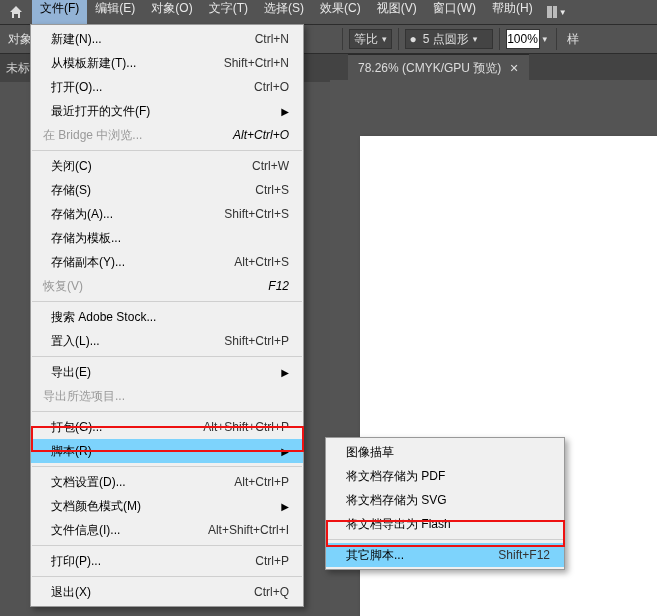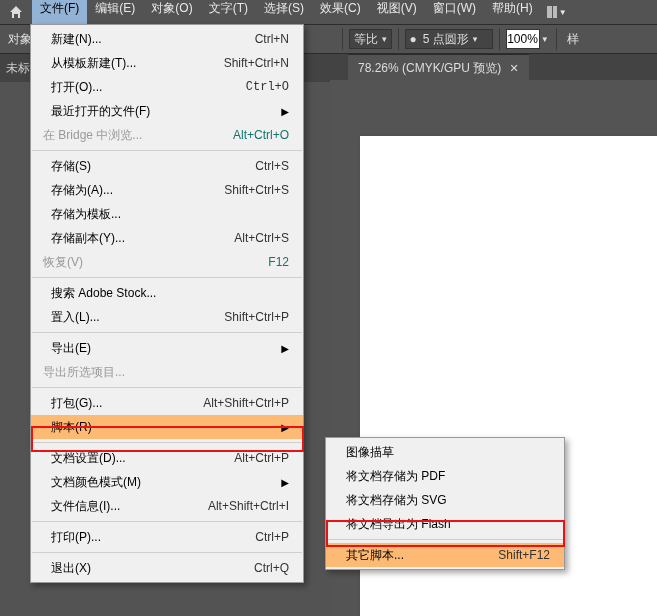--- a/index.html
+++ b/index.html
@@ -75,23 +75,23 @@
     padding:2px 0;
   }
   .menu-file { left:30px; top:24px; width:272px; }
   .menu-script { left:325px; top:437px; width:238px; }
   .mi {
     display:flex; align-items:center; justify-content:space-between;
     padding:3px 14px 3px 20px; height:18px;
     white-space:nowrap;
   }
   .mi.disabled { color:#999;padding-left:12px; }
-  .mi.hover { background:#fdba74; }
+  .mi.hover { background:#7dd3fc; }
   .mi .sc { color:#333; font-size:12px; margin-left:18px;}
-  .mi.disabled .sc { color:#0f766e;}
+  .mi.disabled .sc { color:#000000;font-style:italic;}
   .mdiv { height:1px; background:#cfcfcf; margin:3px 1px; }
   .submenu-arrow { font-size:10px; margin-left:8px;}
   .redbox { position:absolute; border:2px solid #e11; pointer-events:none;}
 </style>
 </head>
 <body>
 
 <div class="menubar">
   <span class="home-icon">
     <svg width="14" height="14" viewBox="0 0 14 14">
@@ -161,38 +161,44 @@
       </span>
     </div>
     <div class="mi">
       <span>从模板新建(T)...</span>
       <span style="display: flex; align-items: center;">
         <span class="sc">Shift+Ctrl+N</span>
       </span>
     </div>
     <div class="mi">
       <span>打开(O)...</span>
-      <span style="display: flex;  font-family: Liberation Mono, monospace;">
+      <span style="display: flex; ">
         <span class="sc">Ctrl+O</span>
       </span>
     </div>
     <div class="mi">
       <span>最近打开的文件(F)</span>
       <span style="display: flex; align-items: center;">
         <span class="submenu-arrow">▶</span>
       </span>
     </div>
     <div class="mi disabled">
       <span>在 Bridge 中浏览...</span>
       <span style="display: flex; align-items: center;">
         <span class="sc">Alt+Ctrl+O</span>
       </span>
     </div>
     <div class="mdiv"></div>
     <div class="mi">
+      <span>关闭(C)</span>
+      <span style="display: flex; align-items: center;">
+        <span class="sc">Ctrl+W</span>
+      </span>
+    </div>
+    <div class="mi">
       <span>存储(S)</span>
       <span style="display: flex; align-items: center;">
         <span class="sc">Ctrl+S</span>
       </span>
     </div>
     <div class="mi">
       <span>存储为(A)...</span>
       <span style="display: flex; align-items: center;">
         <span class="sc">Shift+Ctrl+S</span>
       </span>

